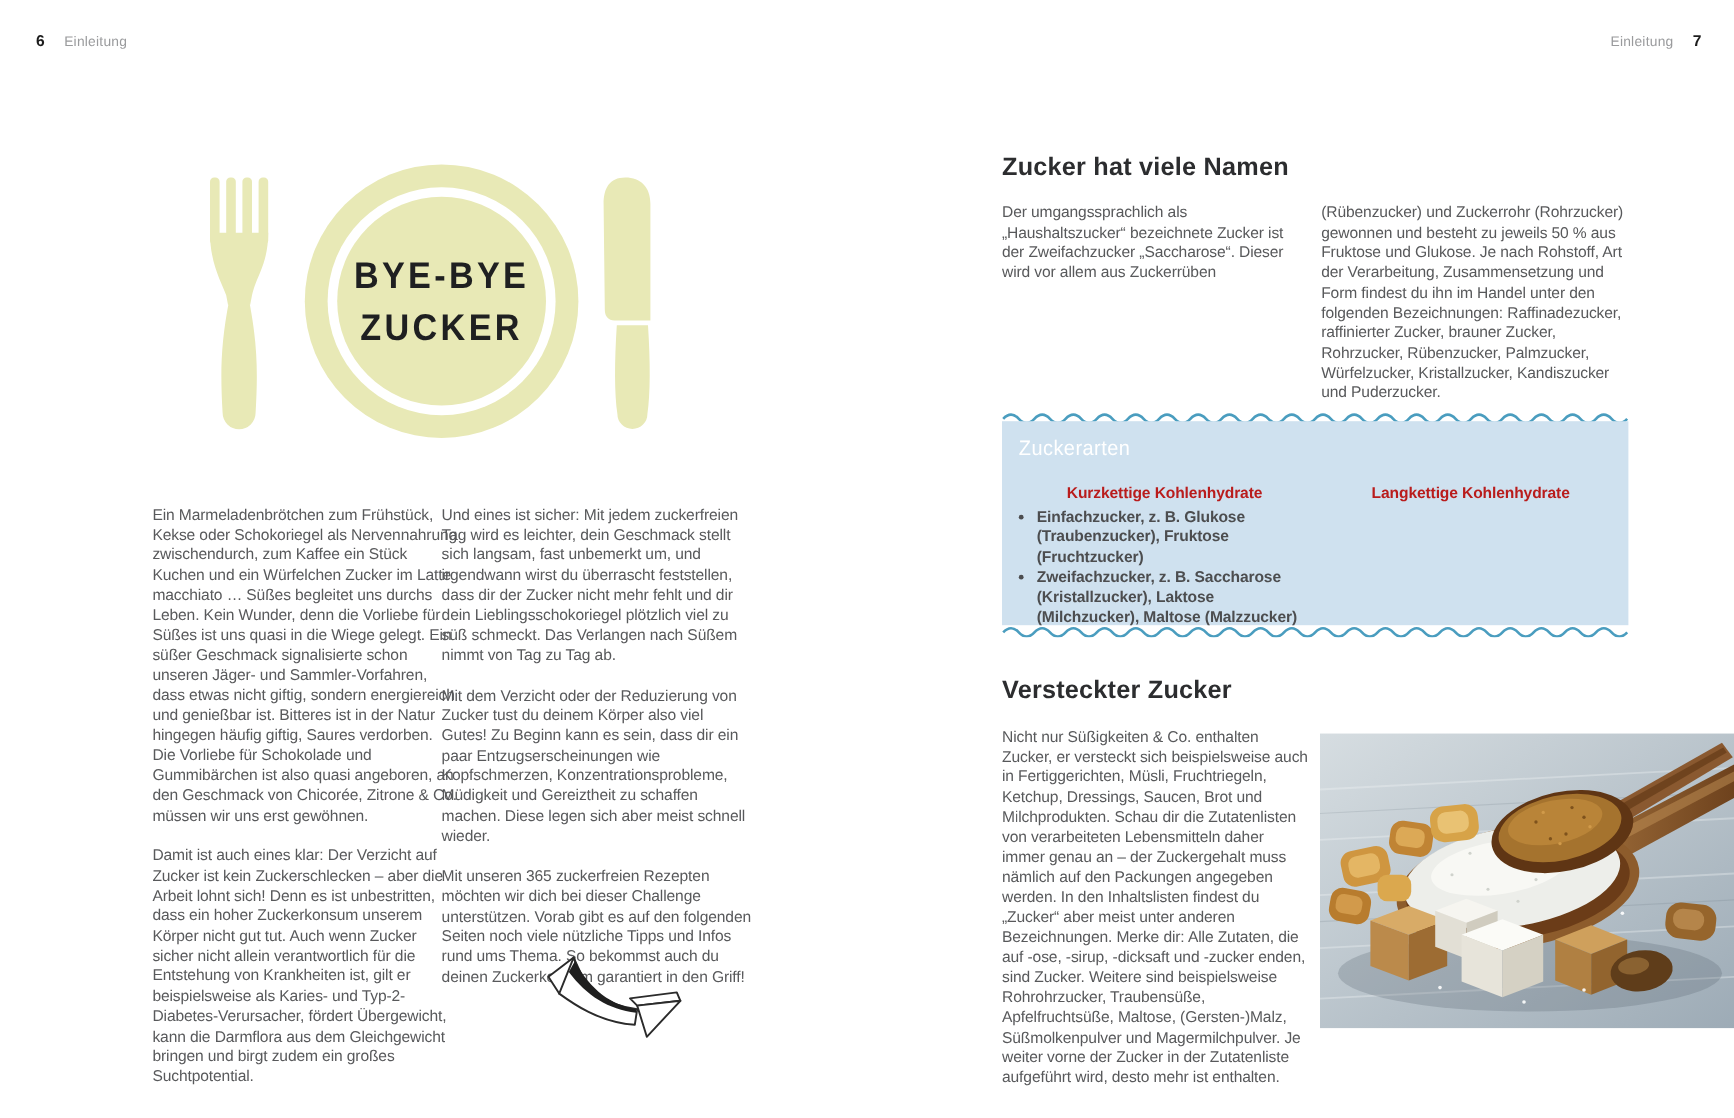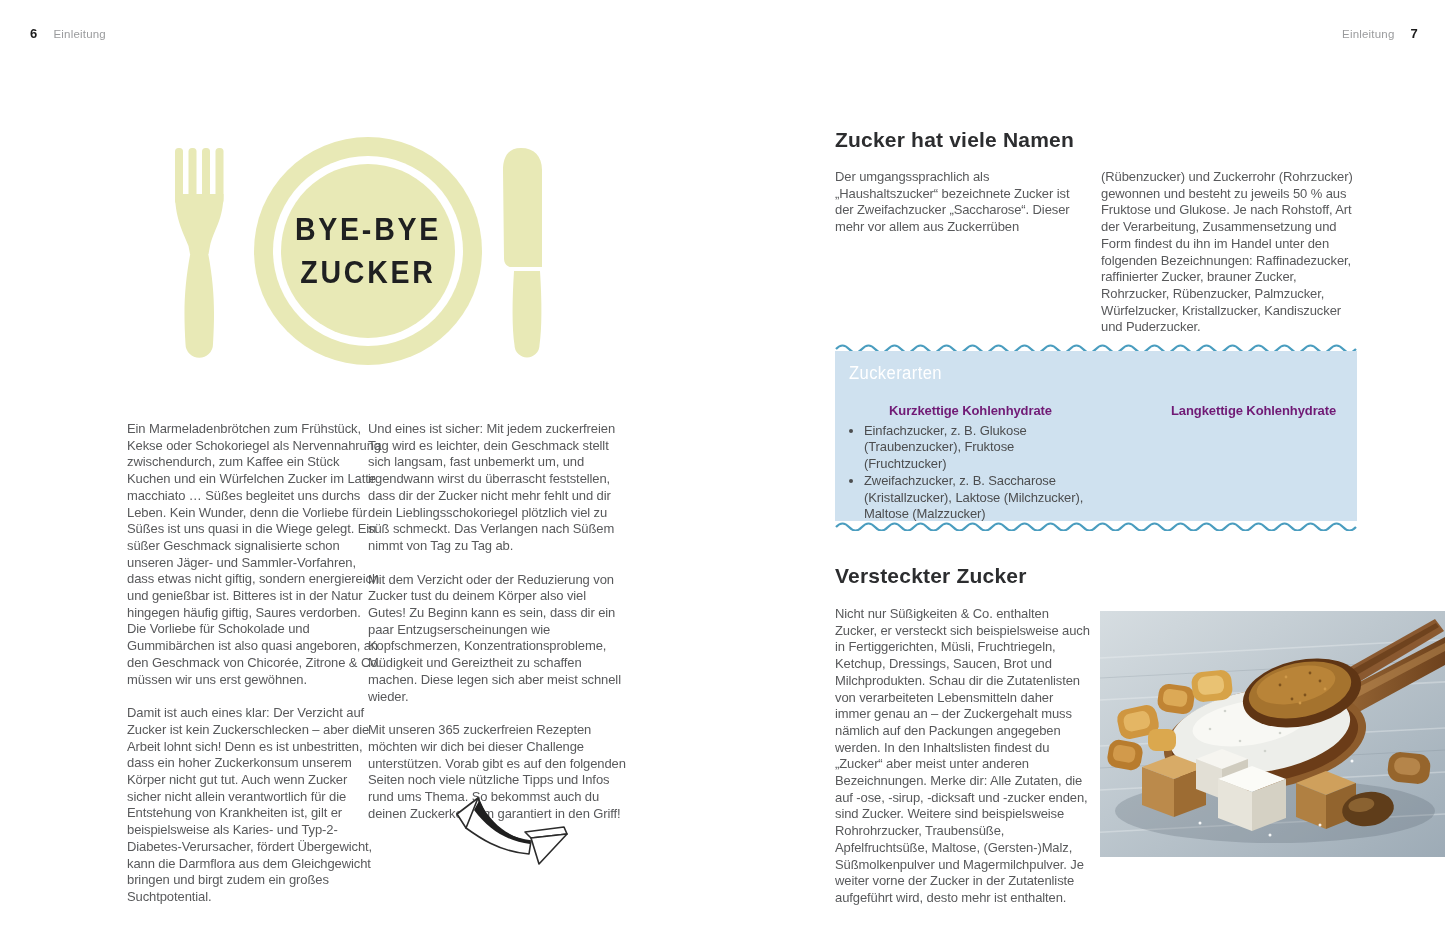--- a/index.html
+++ b/index.html
@@ -43,23 +43,23 @@
   .info-box { position:absolute; left:835px; top:351px; width:522px; height:170px; background:#cfe1ef; }
   .wave { position:absolute; left:835px; width:522px; height:12px; }
   .wave-top { top:341px; }
   .wave-bottom { top:519px; }
   .info-box-title {
     position:absolute; left:14px; top:12px; font-size:17.5px; font-weight:400;
     color:#ffffff; letter-spacing:.4px; transform:scaleX(.95); transform-origin:left;
   }
   .box-col { position:absolute; top:52px; font-size:13px; line-height:16.7px; letter-spacing:-.1px; }
   .box-col-left { left:14px; width:240px; }
-  .box-col-right { left:268px; width:246px;margin-left:28px; }
-  .box-col h4 { margin:0 0 3px 0; font-size:13px; color:#701a75;padding-left:40px; }
-  .box-col ul { margin:0; padding-left:15px; color:#4c4d4f; }
+  .box-col-right { left:268px; width:246px; }
+  .box-col h4 { margin:0 0 3px 0; font-size:13px; color:#b91c1c;padding-left:40px; }
+  .box-col ul { margin:0; padding-left:15px; color:#4c4d4f;font-weight:bold; }
   .box-col li { margin:0; }
 
   
   .photo { position:absolute; left:1100px; top:611px; width:345px; height:246px; overflow:hidden; }
   .photo svg { display:block; }
   .arrow-doodle { position:absolute; left:443px; top:786px; width:128px; height:88px; }
 </style>
 </head>
 <body>
 
@@ -120,21 +120,21 @@
         <path d="M35,12 C42,36 60,52 88,55 L86,68 C56,66 34,50 23,42 Z"></path>
         <path d="M82,46 L121,41 L124,48 L88,52 Z"></path>
         <path d="M88,52 L124,48 L96,78 Z"></path>
       </g>
       <path d="M36,15 C50,40 66,51 87,55 L87,58 C64,55 46,44 31,24 Z" fill="#1f1f1f"></path>
     </svg>
   </div>
 
   <div class="section-heading h1pos">Zucker hat viele Namen</div>
   <div class="col rcol1">
-    <p>Der umgangssprachlich als „Haushaltszucker“ bezeichnete Zucker ist der Zweifachzucker „Saccharose“. Dieser mehr vor allem aus Zuckerrüben</p>
+    <p>Der umgangssprachlich als „Haushaltszucker“ bezeichnete Zucker ist der Zweifachzucker „Saccharose“. Dieser wird vor allem aus Zuckerrüben</p>
   </div>
   <div class="col rcol2">
     <p>(Rübenzucker) und Zuckerrohr (Rohrzucker) gewonnen und besteht zu jeweils 50 % aus Fruktose und Glukose. Je nach Rohstoff, Art der Verarbeitung, Zusammensetzung und Form findest du ihn im Handel unter den folgenden Bezeichnungen: Raffinadezucker, raffinierter Zucker, brauner Zucker, Rohrzucker, Rübenzucker, Palmzucker, Würfelzucker, Kristallzucker, Kandiszucker und Puderzucker.</p>
   </div>
 
   <svg class="wave wave-top" viewBox="0 0 522 12">
     <path d="M1 8q6.5 -7 13 0t13 0t13 0t13 0t13 0t13 0t13 0t13 0t13 0t13 0t13 0t13 0t13 0t13 0t13 0t13 0t13 0t13 0t13 0t13 0t13 0t13 0t13 0t13 0t13 0t13 0t13 0t13 0t13 0t13 0t13 0t13 0t13 0t13 0t13 0t13 0t13 0t13 0t13 0t13 0" fill="none" stroke="#4a9dbf" stroke-width="2.2"></path>
   </svg>
   <div class="info-box">
     <div class="info-box-title">Zuckerarten</div>

